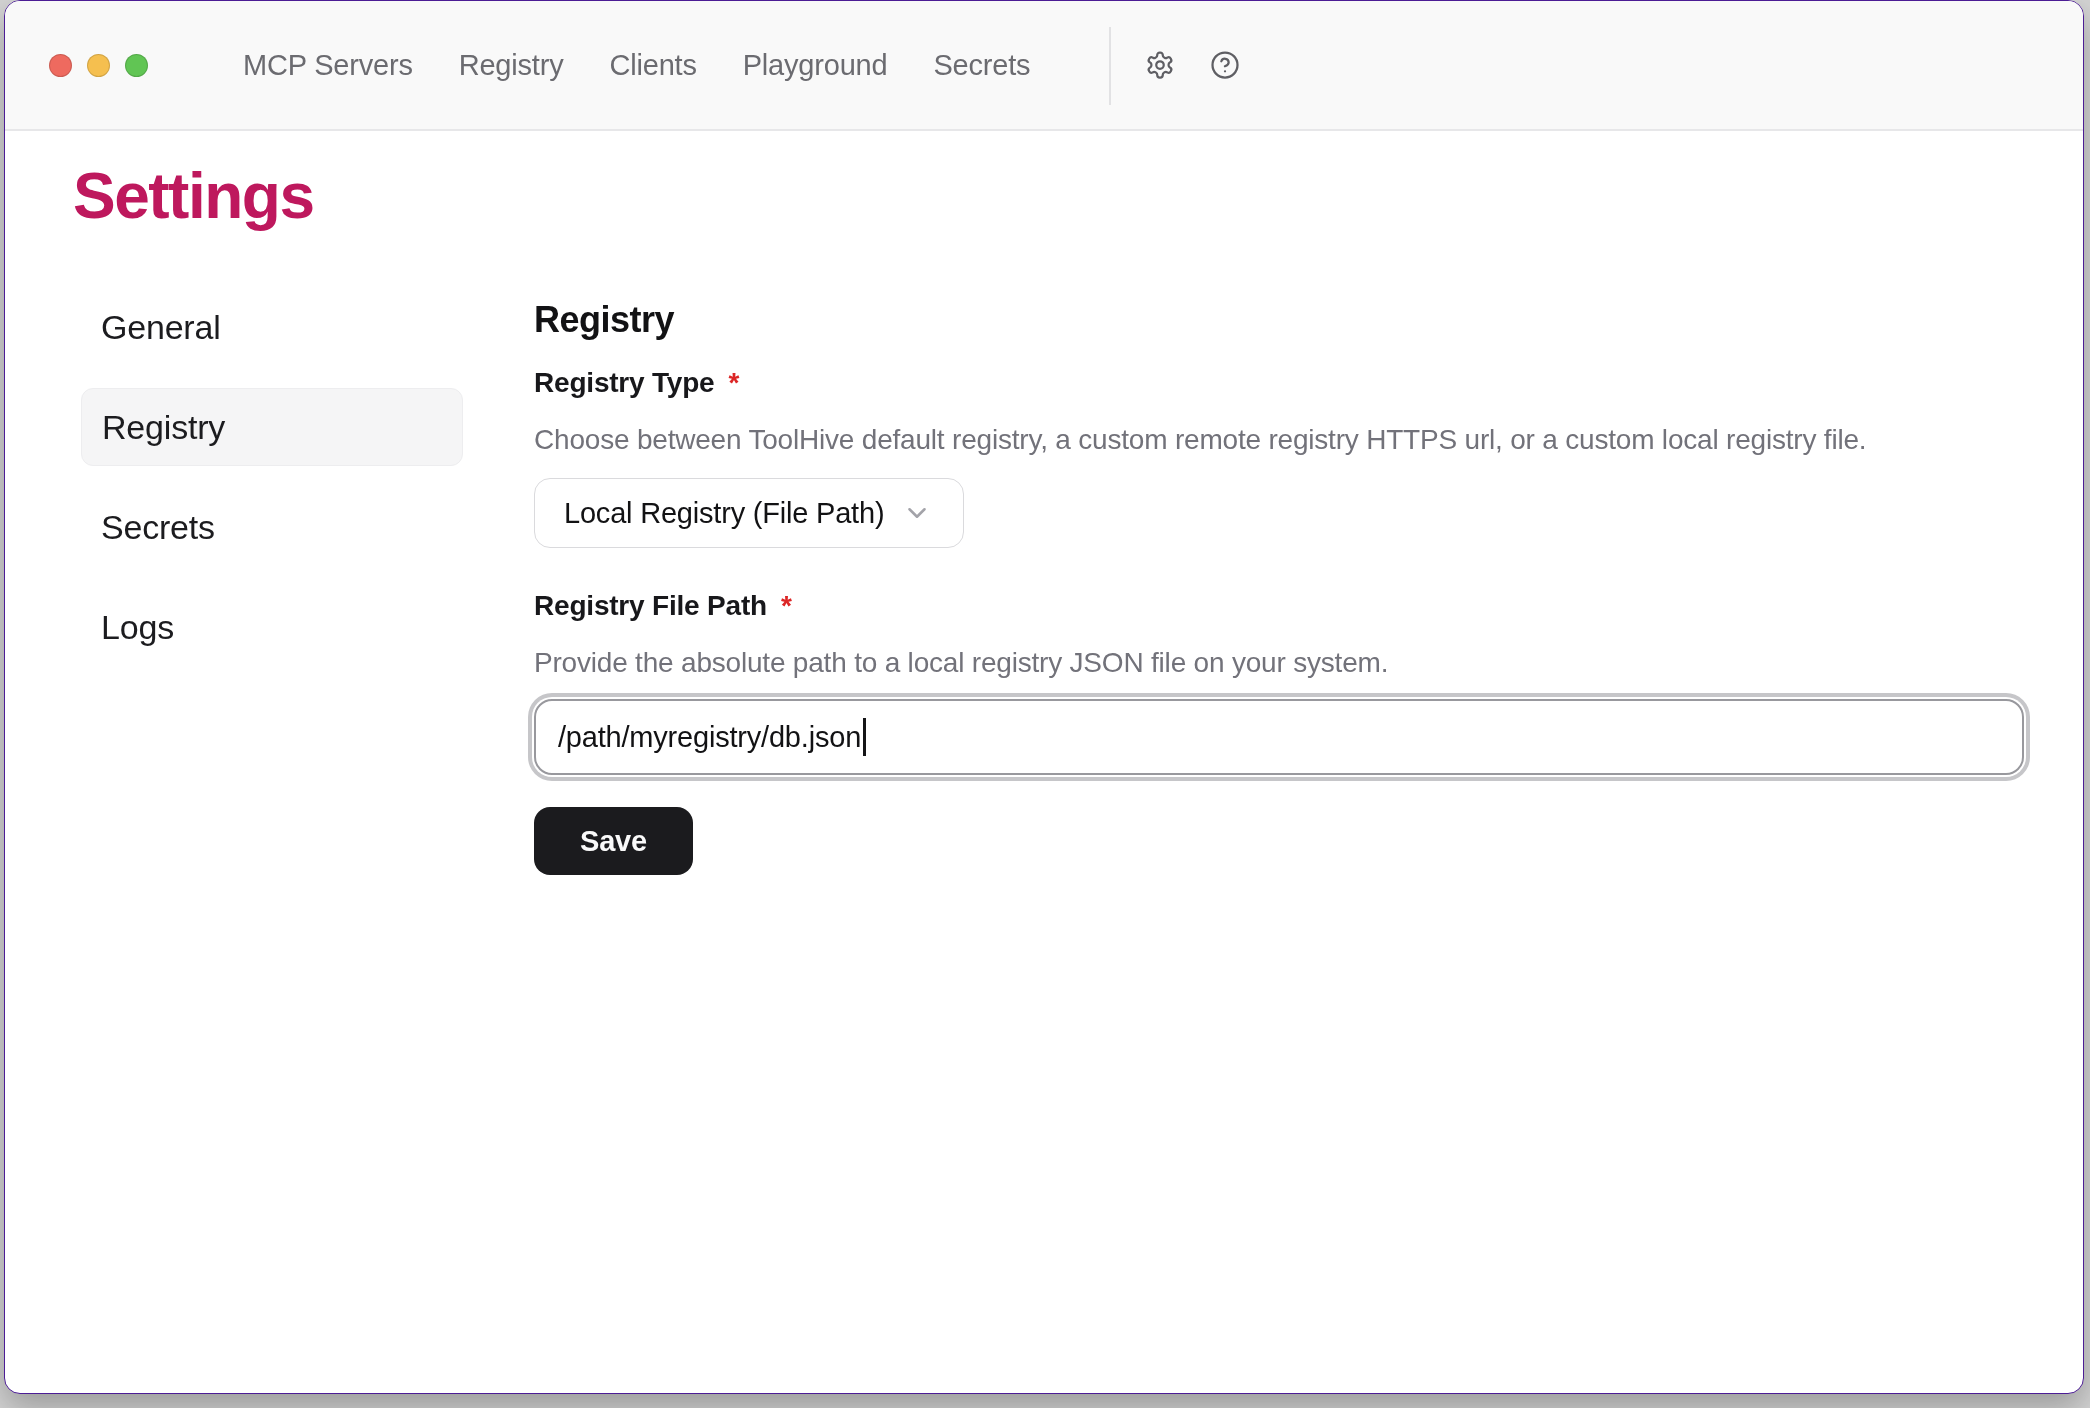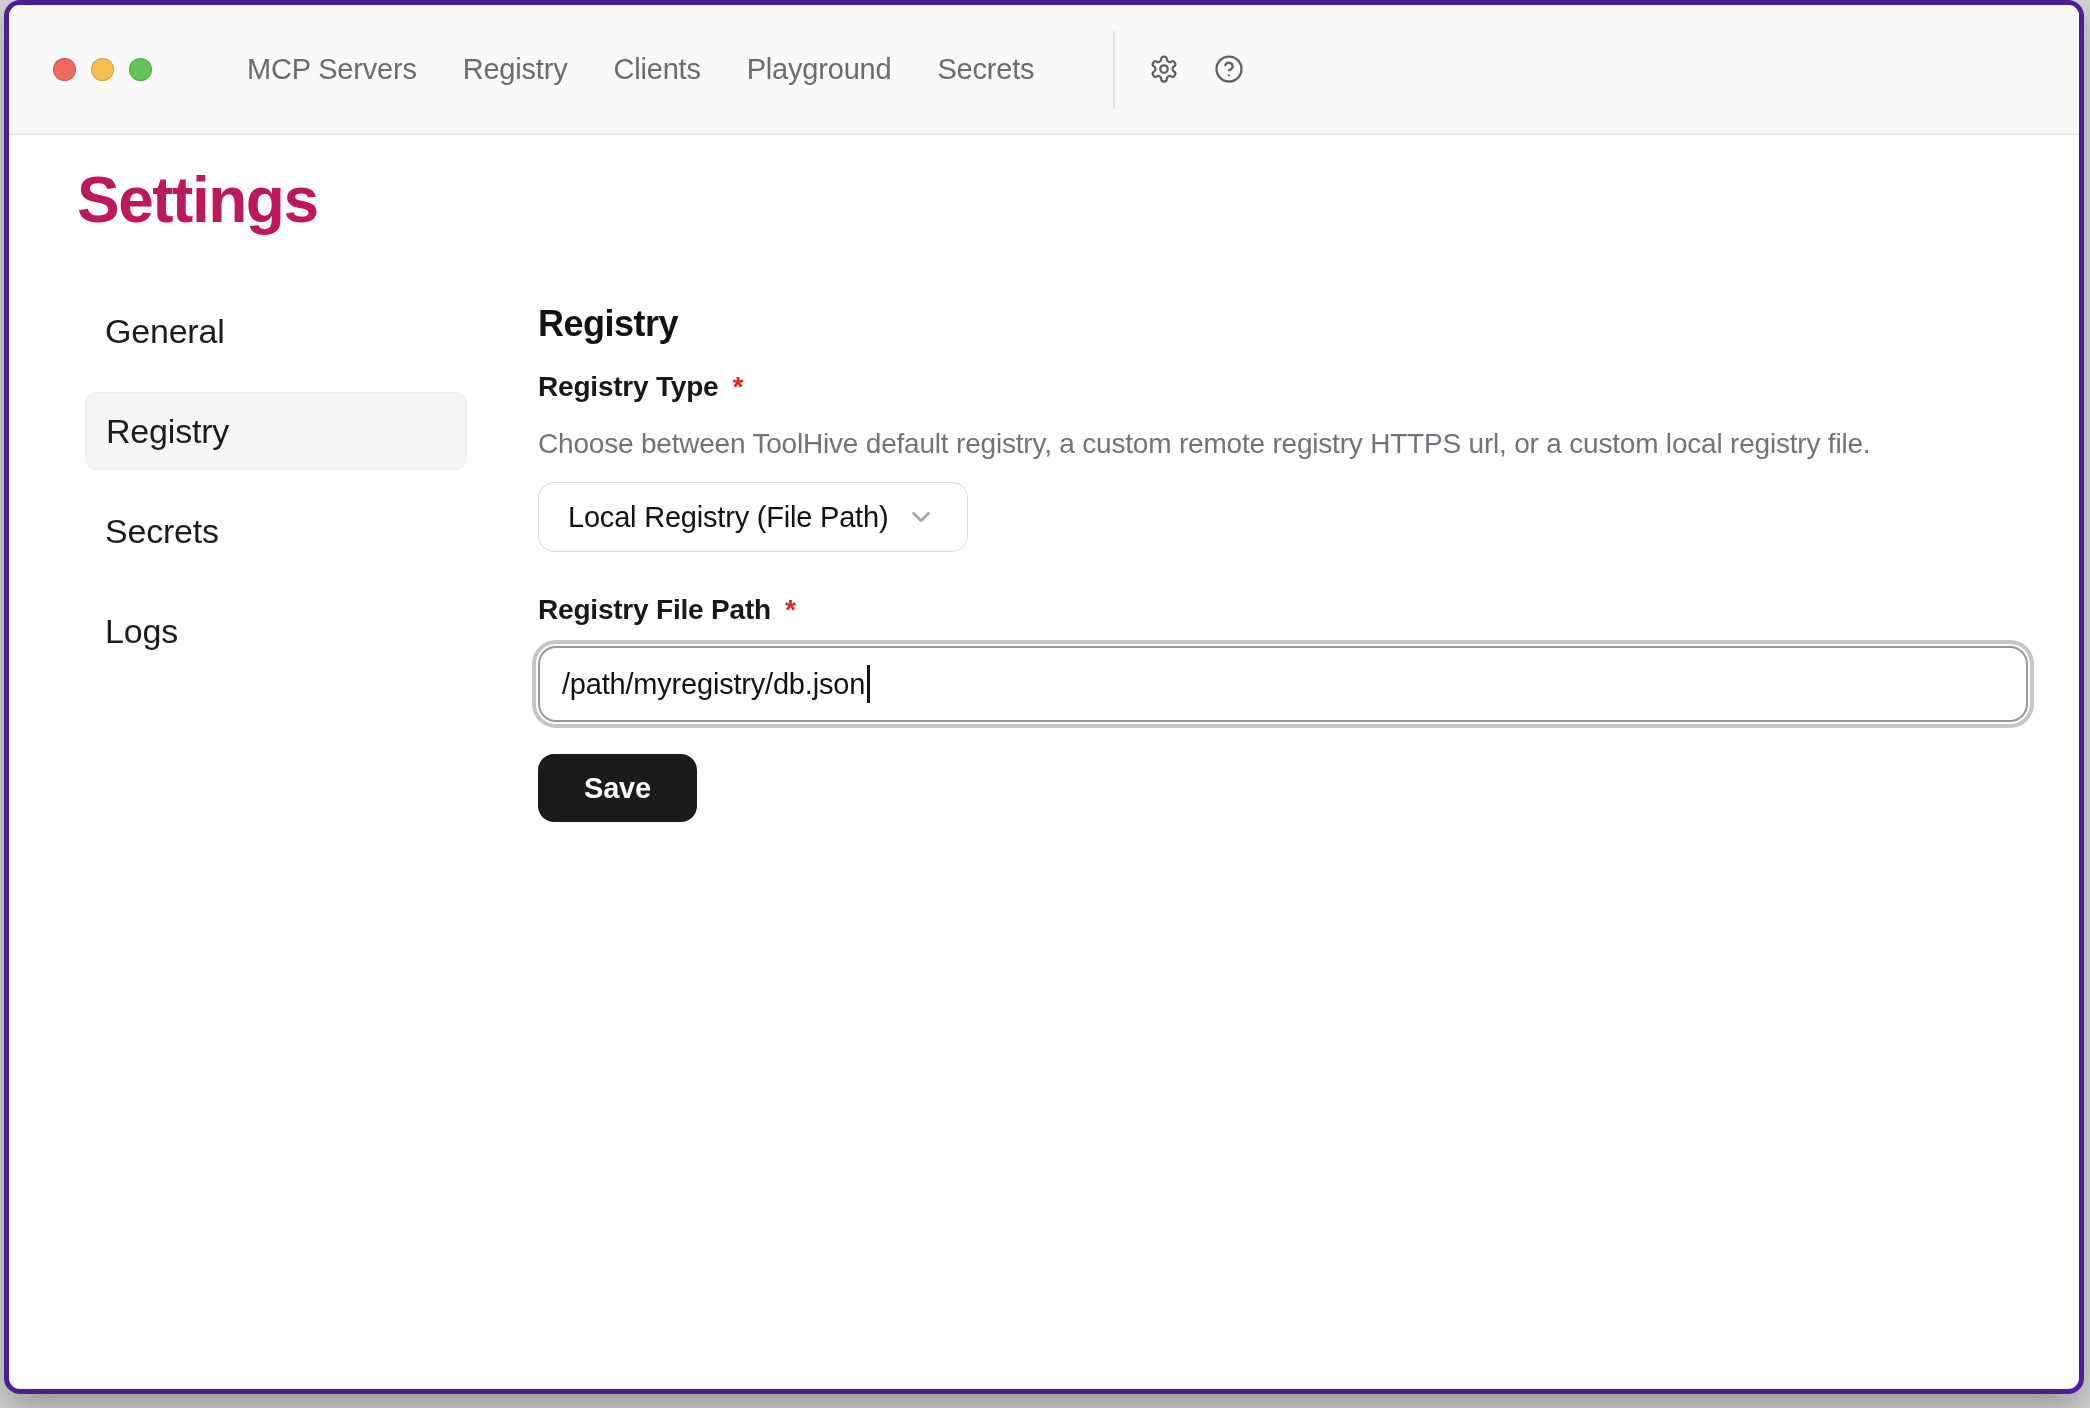--- a/index.html
+++ b/index.html
@@ -7,21 +7,21 @@
   body {
     font-family:"Liberation Sans","DejaVu Sans",sans-serif;
     background:#d4d4d4;
     letter-spacing:-0.2px;
     -webkit-font-smoothing:antialiased;
   }
   .stage { position:relative; width:2090px; height:1408px; overflow:hidden; }
   .window {
     position:absolute; left:4px; top:0; right:6px; bottom:14px;
     background:#ffffff; border-radius:16px;
-    border:5px solid #4c1d95;
+    border:1px solid #4c1d95;
     box-shadow:0 14px 34px rgba(0,0,0,0.28);
     overflow:hidden;
   }
   
   .topbar {
     position:relative; height:130px; background:#f9f9f9;
     border-bottom:2px solid #e7e7e9;
     display:flex; align-items:center;
   }
   .traffic { display:flex; gap:15px; padding-left:44px; }
@@ -140,20 +140,21 @@
         <span class="select-value">Local Registry (File Path)</span>
         <svg viewBox="0 0 24 24">
             <path d="m6 9 6 6 6-6"></path>
           </svg>
       </div>
 
       <div class="field-label second">
         <span>Registry File Path</span>
         <span class="req">*</span>
       </div>
+      <div class="field-desc">Provide the absolute path to a local registry JSON file on your system.</div>
 
       <div class="text-input" role="textbox">
         <span class="input-value">/path/myregistry/db.json</span>
         <span class="caret"></span>
       </div>
 
       <button class="save-btn">Save</button>
     </section>
 
   </div>

